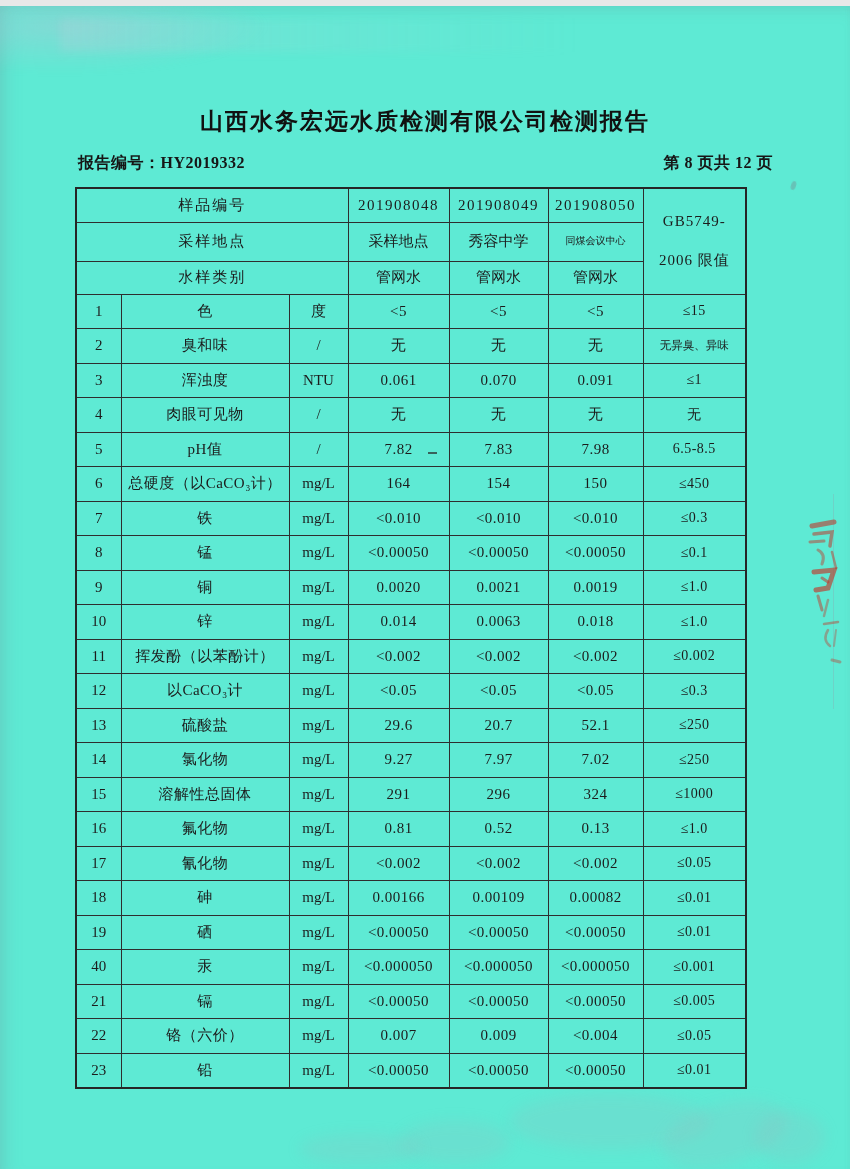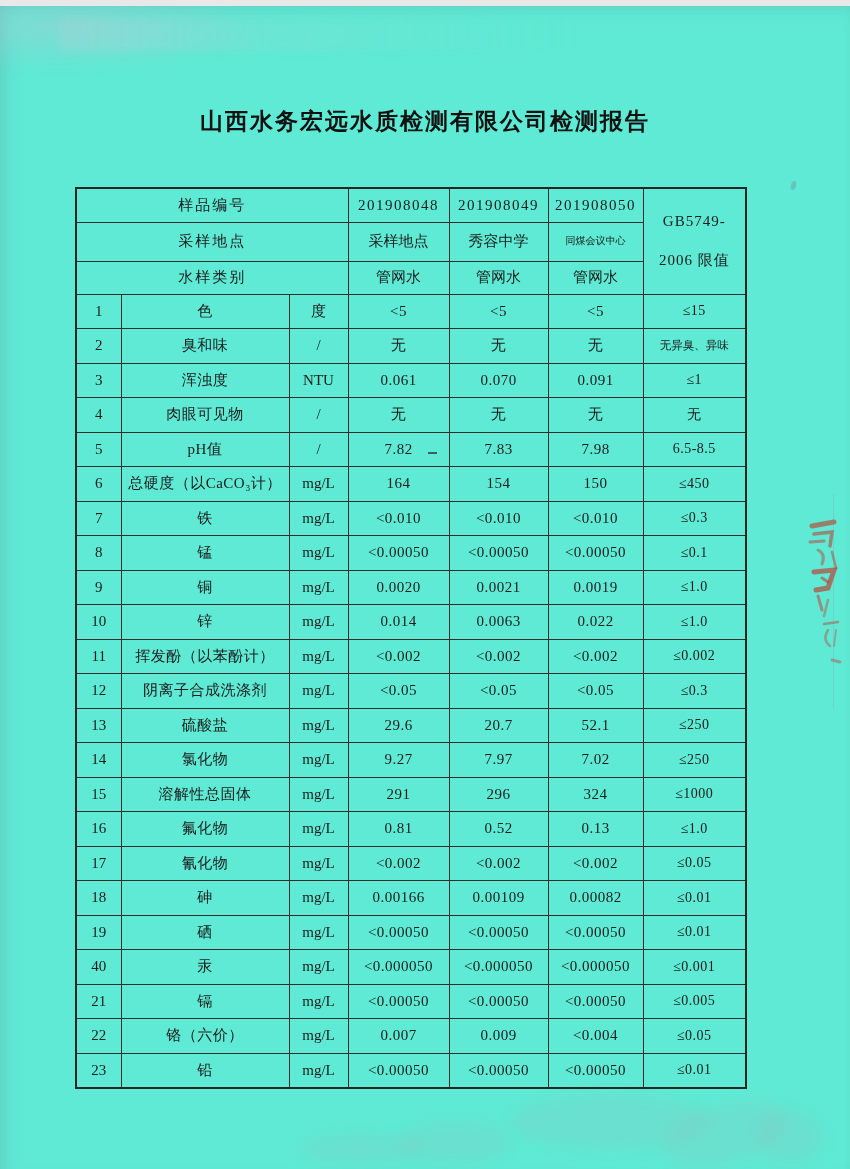--- a/index.html
+++ b/index.html
@@ -121,20 +121,26 @@
       <path d="M30 88 L26 104" stroke-width="2.5" opacity=".4"></path>
       <path d="M26 112 L40 110" stroke-width="2.5" opacity=".45"></path>
       <path d="M30 118 Q24 128 32 134" stroke-width="2.5" opacity=".4"></path>
       <path d="M38 118 L36 134" stroke-width="2" opacity=".35"></path>
       <path d="M34 148 L42 150" stroke-width="3" opacity=".4"></path>
     </g>
   </svg>
 
   <h1 class="title">山西水务宏远水质检测有限公司检测报告</h1>
 
+  <div class="meta-row">
+    <span>
+      <span>报告编号：</span><span>HY2019332</span>
+    </span>
+    <span>第 8 页共 12 页</span>
+  </div>
 
   <table class="report">
     <colgroup>
       <col style="width:45px">
         <col style="width:168px">
         <col style="width:59px">
       <col style="width:101px">
         <col style="width:99px">
         <col style="width:95px">
         <col style="width:103px">
@@ -244,35 +250,35 @@
           <td class="c-val2">0.0021</td>
           <td class="c-val3">0.0019</td>
           <td class="c-limit">≤1.0</td>
         </tr>
         <tr>
           <td class="c-num">10</td>
           <td class="c-name">锌</td>
           <td class="c-unit">mg/L</td>
           <td class="c-val">0.014</td>
           <td class="c-val2">0.0063</td>
-          <td class="c-val3">0.022</td>
+          <td class="c-val3">0.018</td>
           <td class="c-limit">≤1.0</td>
         </tr>
         <tr>
           <td class="c-num">11</td>
           <td class="c-name">挥发酚（以苯酚计）</td>
           <td class="c-unit">mg/L</td>
           <td class="c-val">&lt;0.002</td>
           <td class="c-val2">&lt;0.002</td>
           <td class="c-val3">&lt;0.002</td>
           <td class="c-limit">≤0.002</td>
         </tr>
         <tr>
           <td class="c-num">12</td>
-          <td class="c-name">阴离子合成洗涤剂</td>
+          <td class="c-name">以CaCO₃计</td>
           <td class="c-unit">mg/L</td>
           <td class="c-val">&lt;0.05</td>
           <td class="c-val2">&lt;0.05</td>
           <td class="c-val3">&lt;0.05</td>
           <td class="c-limit">≤0.3</td>
         </tr>
         <tr>
           <td class="c-num">13</td>
           <td class="c-name">硫酸盐</td>
           <td class="c-unit">mg/L</td>

